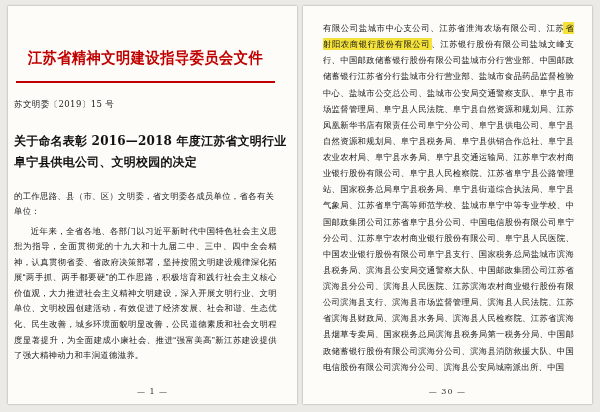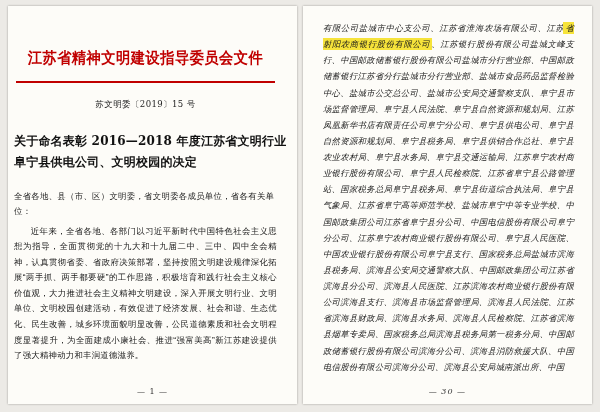--- a/index.html
+++ b/index.html
@@ -30,40 +30,39 @@
     box-sizing: border-box;
     overflow: hidden;
   }
   .page-left {
     width: 292px;
     padding: 16px 20px 8px 6px;
   }
   .page-right {
     width: 292px;
     padding: 14px 18px 23px 20px;
-    font-style: italic;
   }
   .doc-title {
     color: #c00000;
     font-family: "DejaVu Serif", serif;
     font-weight: bold;
     font-size: 15.5px;
     text-align: center;
     letter-spacing: 0.5px;
     margin-top: 26px;
     white-space: nowrap;
     transform: scaleX(0.92);
   }
   .red-rule {
     height: 1.6px;
     background: #c00000;
     margin: 12px 2px 0 2px;
   }
   .doc-number {
-    text-align: center;
+    text-align: left;
     font-family: "DejaVu Serif", serif;
     font-size: 8.5px;
     color: #222;
     margin-top: 16px;
     letter-spacing: 0.4px;
   }
   .decision-title {
     font-family: "DejaVu Serif", serif;
     font-weight: bold;
     font-size: 12px;
@@ -125,21 +124,21 @@
 <div class="page-wrap">
 
   <div class="page page-left">
     <div class="doc-title">江苏省精神文明建设指导委员会文件</div>
     <div class="red-rule"></div>
     <div class="doc-number">苏文明委〔2019〕15 号</div>
     <div class="decision-title">
       <div>关于命名表彰 2016—2018 年度江苏省文明行业</div>
       <div>阜宁县供电公司、文明校园的决定</div>
     </div>
-    <div class="addressee">全省各地、县（市、区）文明委，省文明委各成员单位，省各有关单位：</div>
+    <div class="addressee">的工作思路、县（市、区）文明委，省文明委各成员单位，省各有关单位：</div>
     <div class="body-para first">近年来，全省各地、各部门以习近平新时代中国特色社会主义思想为指导，全面贯彻党的十九大和十九届二中、三中、四中全会精神，认真贯彻省委、省政府决策部署，坚持按照文明建设规律深化拓展“两手抓、两手都要硬”的工作思路，积极培育和践行社会主义核心价值观，大力推进社会主义精神文明建设，深入开展文明行业、文明单位、文明校园创建活动，有效促进了经济发展、社会和谐、生态优化、民生改善，城乡环境面貌明显改善，公民道德素质和社会文明程度显著提升，为全面建成小康社会、推进“强富美高”新江苏建设提供了强大精神动力和丰润道德滋养。</div>
     <div class="page-num">— 1 —</div>
   </div>
 
   <div class="page page-right">
     <div class="rcol">
       <p>有限公司盐城市中心支公司、江苏省淮海农场有限公司、江苏<span class="hl">省射阳农商银行股份有限公司</span>、江苏银行股份有限公司盐城文峰支行、中国邮政储蓄银行股份有限公司盐城市分行营业部、中国邮政储蓄银行江苏省分行盐城市分行营业部、盐城市食品药品监督检验中心、盐城市公交总公司、盐城市公安局交通警察支队、阜宁县市场监督管理局、阜宁县人民法院、阜宁县自然资源和规划局、江苏凤凰新华书店有限责任公司阜宁分公司、阜宁县供电公司、阜宁县自然资源和规划局、阜宁县税务局、阜宁县供销合作总社、阜宁县农业农村局、阜宁县水务局、阜宁县交通运输局、江苏阜宁农村商业银行股份有限公司、阜宁县人民检察院、江苏省阜宁县公路管理站、国家税务总局阜宁县税务局、阜宁县街道综合执法局、阜宁县气象局、江苏省阜宁高等师范学校、盐城市阜宁中等专业学校、中国邮政集团公司江苏省阜宁县分公司、中国电信股份有限公司阜宁分公司、江苏阜宁农村商业银行股份有限公司、阜宁县人民医院、中国农业银行股份有限公司阜宁县支行、国家税务总局盐城市滨海县税务局、滨海县公安局交通警察大队、中国邮政集团公司江苏省滨海县分公司、滨海县人民医院、江苏滨海农村商业银行股份有限公司滨海县支行、滨海县市场监督管理局、滨海县人民法院、江苏省滨海县财政局、滨海县水务局、滨海县人民检察院、江苏省滨海县烟草专卖局、国家税务总局滨海县税务局第一税务分局、中国邮政储蓄银行股份有限公司滨海分公司、滨海县消防救援大队、中国电信股份有限公司滨海分公司、滨海县公安局城南派出所、中国</p>
     </div>
     <div class="page-num">— 30 —</div>
   </div>

